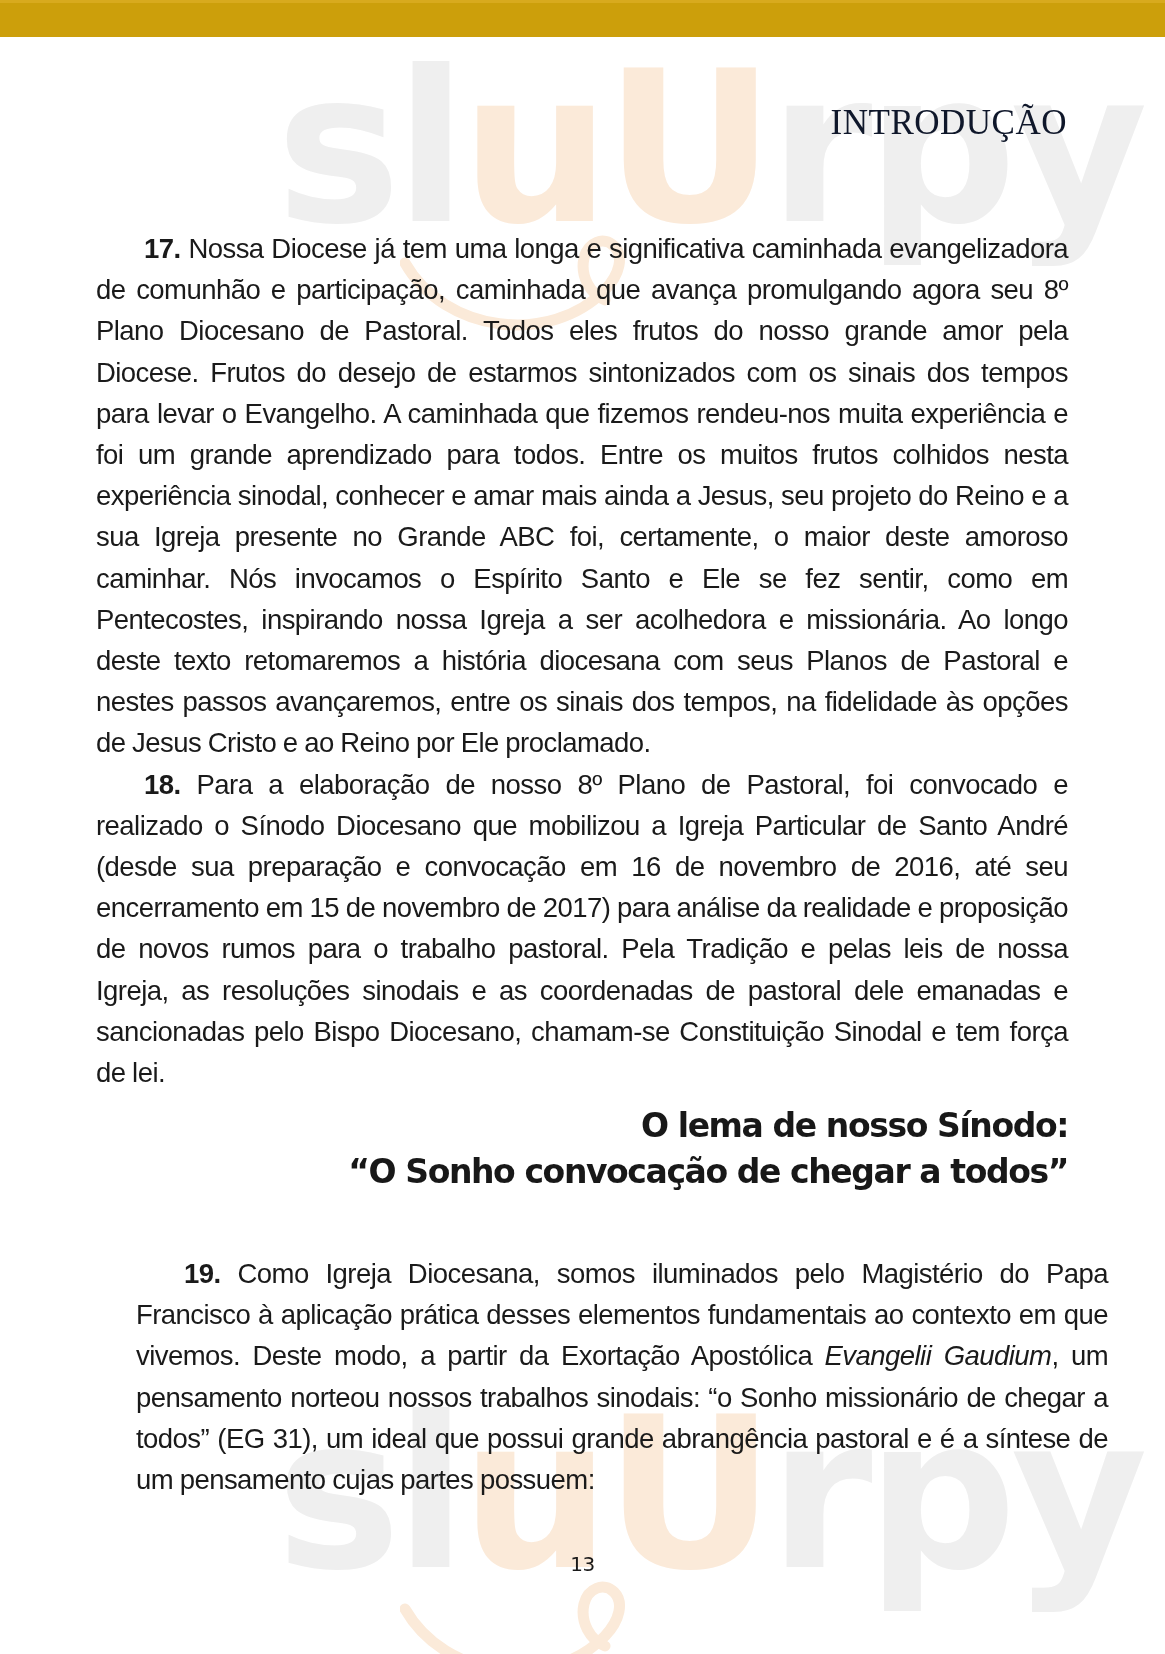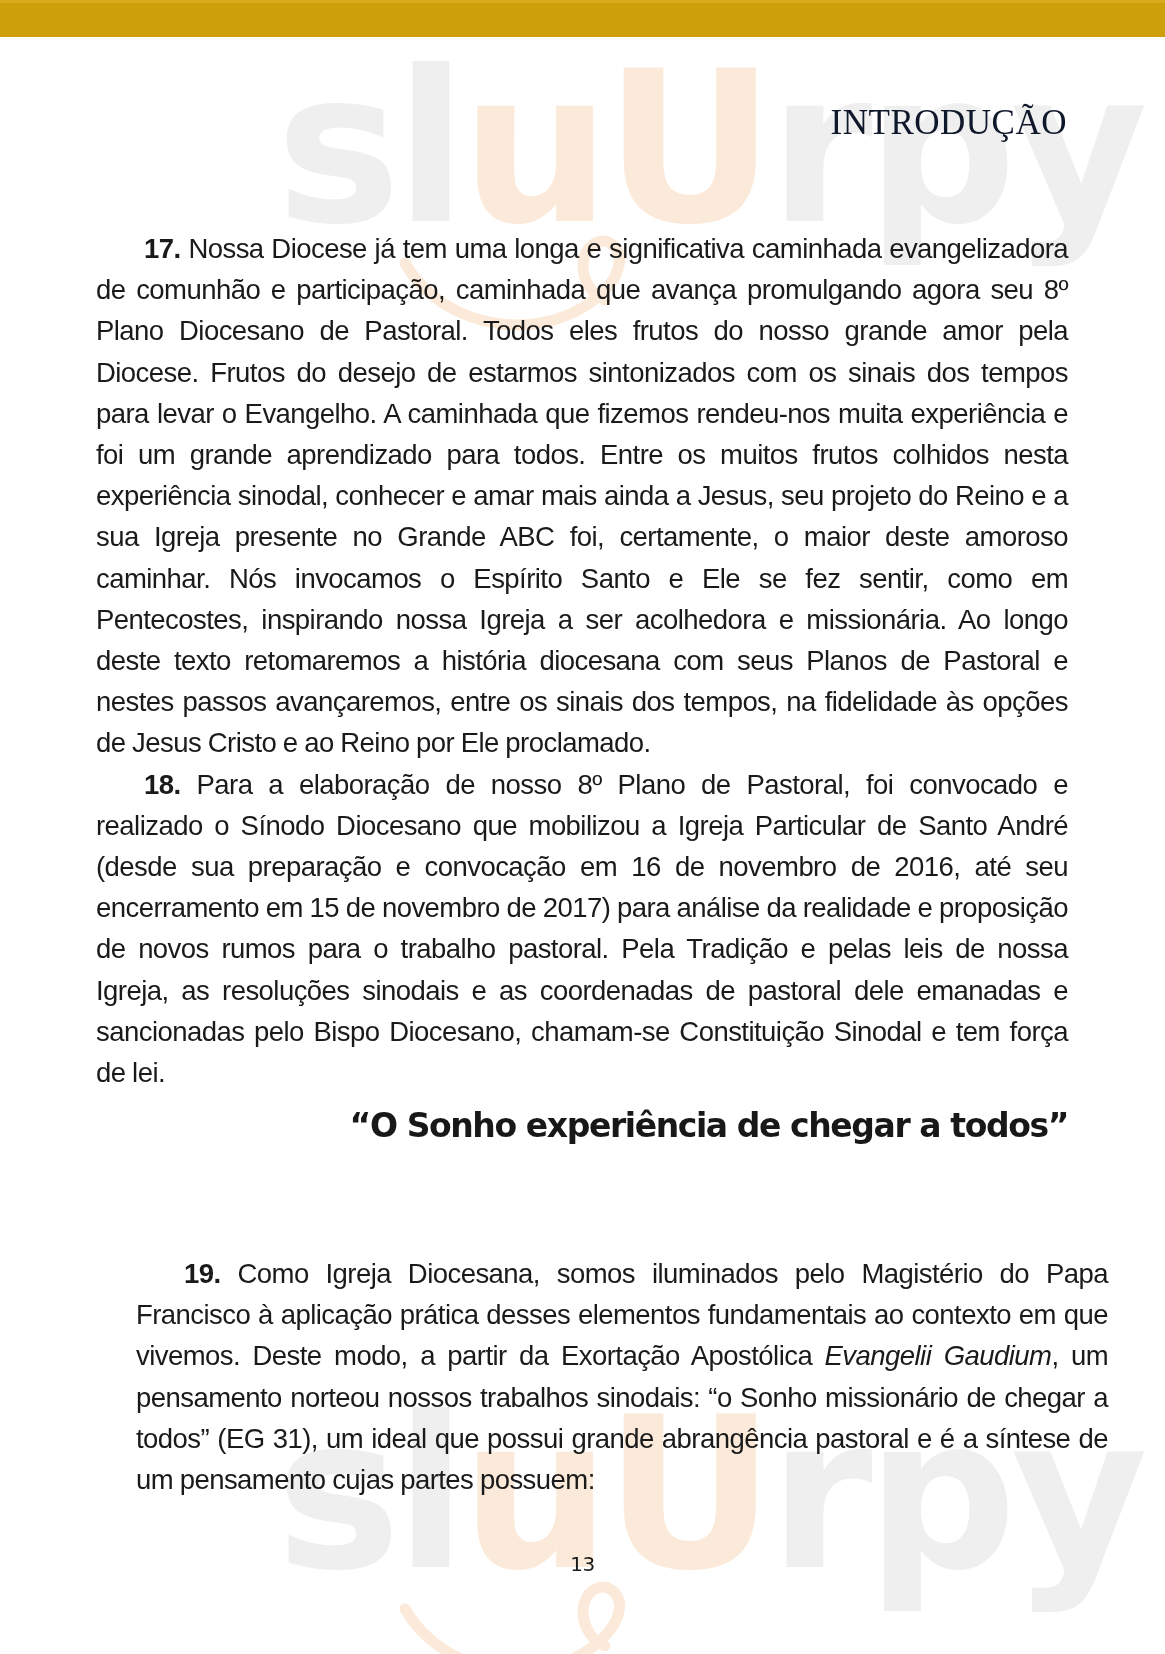--- a/index.html
+++ b/index.html
@@ -178,21 +178,22 @@
 
   <div class="content">
 
     <p class="body"><span class="indent"></span><span class="num">17.</span> <span>Nossa Diocese já tem uma longa e significativa caminhada evangelizadora de comunhão e participação, caminhada que avança promulgando agora seu 8º Plano Diocesano de Pastoral. Todos eles frutos do nosso grande amor pela Diocese. Frutos do desejo de estarmos sintonizados com os sinais dos tempos para levar o Evangelho. A caminhada que fizemos rendeu-nos muita experiência e foi um grande aprendizado para todos. Entre os muitos frutos colhidos nesta experiência sinodal, conhecer e amar mais ainda a Jesus, seu projeto do Reino e a sua Igreja presente no Grande ABC foi, certamente, o maior deste amoroso caminhar. Nós invocamos o Espírito Santo e Ele se fez sentir, como em Pentecostes, inspirando nossa Igreja a ser acolhedora e missionária. Ao longo deste texto retomaremos a história diocesana com seus Planos de Pastoral e nestes passos avançaremos, entre os sinais dos tempos, na fidelidade às opções de Jesus Cristo e ao Reino por Ele proclamado.</span></p>
 
     <p class="body"><span class="indent"></span><span class="num">18.</span> <span>Para a elaboração de nosso 8º Plano de Pastoral, foi convocado e realizado o Sínodo Diocesano que mobilizou a Igreja Particular de Santo André (desde sua preparação e convocação em 16 de novembro de 2016, até seu encerramento em 15 de novembro de 2017) para análise da realidade e proposição de novos rumos para o trabalho pastoral. Pela Tradição e pelas leis de nossa Igreja, as resoluções sinodais e as coordenadas de pastoral dele emanadas e sancionadas pelo Bispo Diocesano, chamam-se Constituição Sinodal e tem força de lei.</span></p>
 
   </div>
 
   <div class="section-heading">
-    <span class="l2">“O Sonho experiência de chegar a todos”</span>
+    <span class="l1">O lema de nosso Sínodo:</span>
+    <span class="l2">“O Sonho convocação de chegar a todos”</span>
   </div>
 
   <div class="content" style="top:1253px;margin-left:40px;">
     <p class="body"><span class="indent"></span><span class="num">19.</span> <span>Como Igreja Diocesana, somos iluminados pelo Magistério do Papa Francisco à aplicação prática desses elementos fundamentais ao contexto em que vivemos. Deste modo, a partir da Exortação Apostólica </span><em>Evangelii Gaudium</em><span>, um pensamento norteou nossos trabalhos sinodais: “o Sonho missionário de chegar a todos” (EG 31), um ideal que possui grande abrangência pastoral e é a síntese de um pensamento cujas partes possuem:</span></p>
   </div>
 
   <div class="page-number">13</div>
 
 </div>
 

